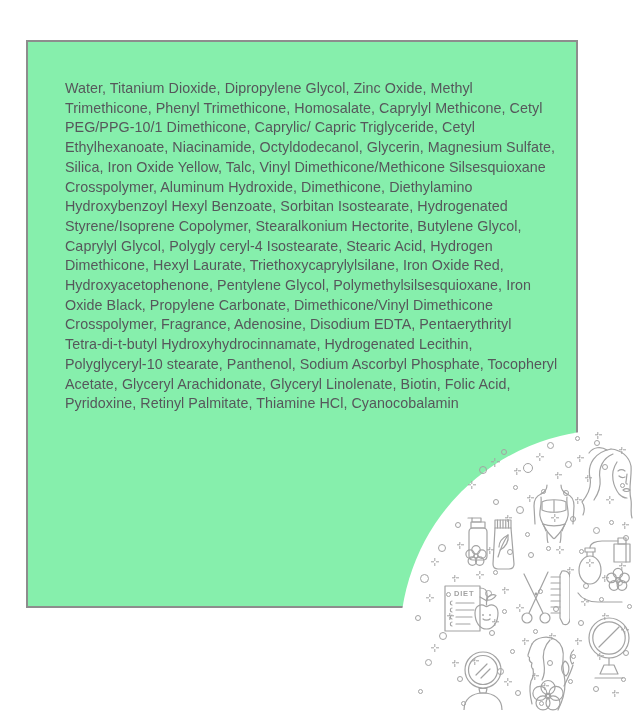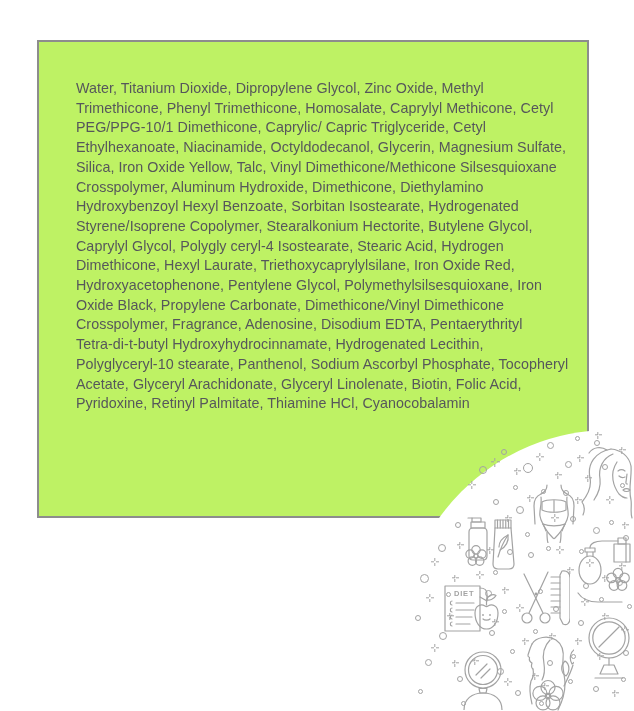--- a/index.html
+++ b/index.html
@@ -2,22 +2,22 @@
 <html style="--border: #8d8d8d; --text: #56575b; --line: #a3a3a3; --bg: #ffffff;"><head>
 <meta charset="utf-8">
 <style>
   html,body{margin:0;padding:0;}
   body{
     width:634px;height:711px;position:relative;overflow:hidden;
     background:var(--bg,#fff);
     font-family:"Liberation Sans","DejaVu Sans",sans-serif;
   }
   .card{
-    position:absolute;left:37px;top:40px;width:552px;height:478px;
-    border:2px solid var(--border,#8d8d8d);box-sizing:border-box;background:#bef264;
+    position:absolute;left:26px;top:40px;width:552px;height:568px;
+    border:2px solid var(--border,#8d8d8d);box-sizing:border-box;background:#86efac;
   }
   .ingredients{
     position:absolute;left:37px;top:37px;width:510px;
     font-size:14.3px;line-height:19.7px;color:var(--text,#56575b);
     white-space:pre-line;letter-spacing:0.05px;
   }
   .cluster{
     position:absolute;left:400px;top:430px;width:420px;height:420px;
     border-radius:50%;background:#fff;z-index:5;
   }

